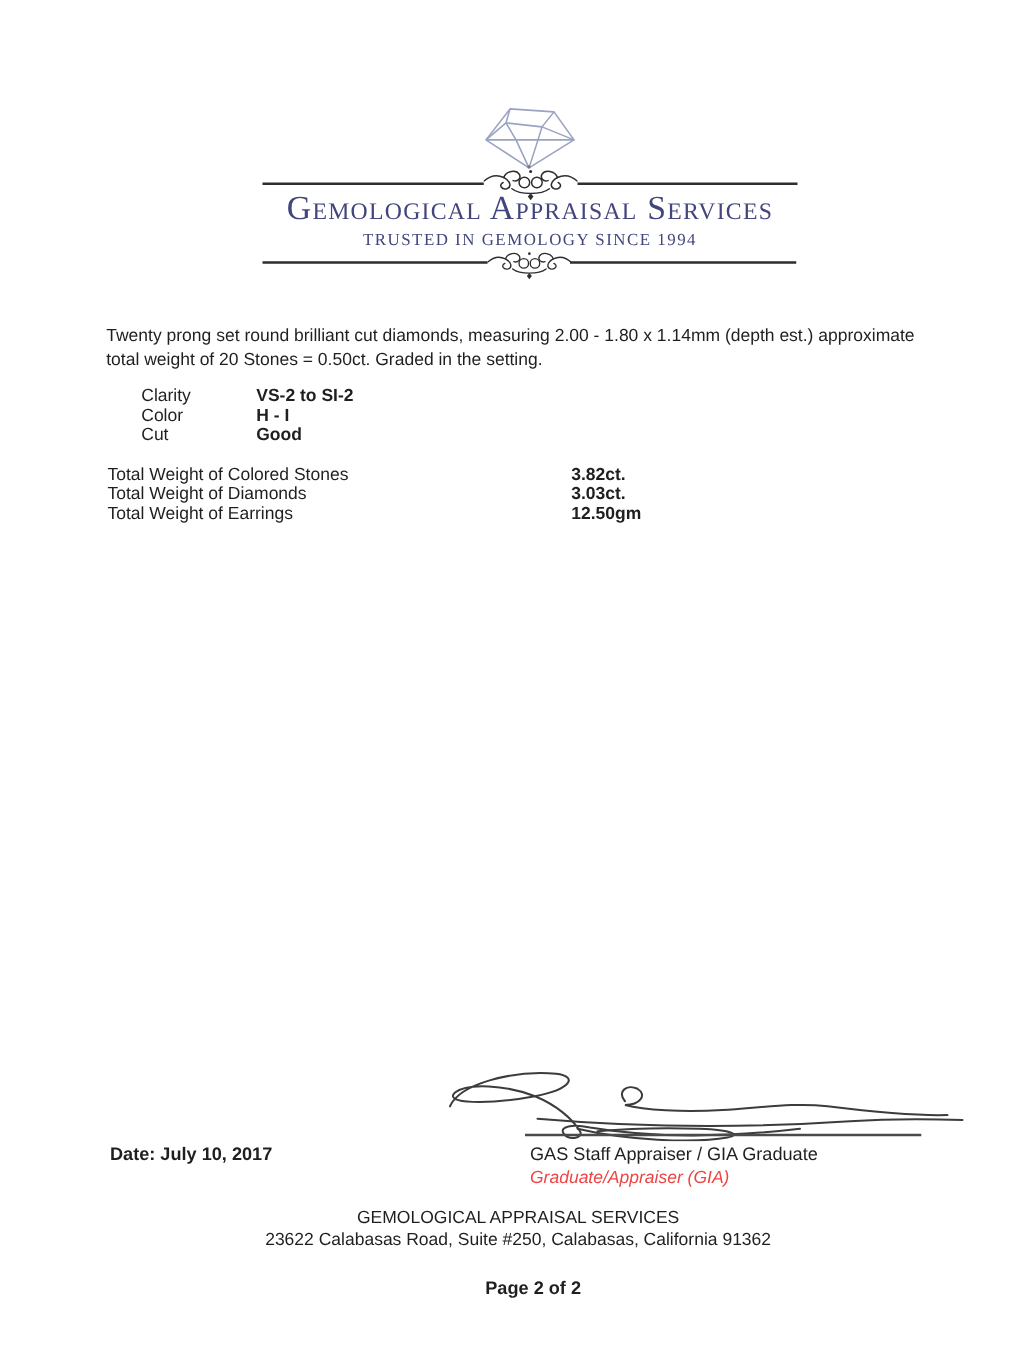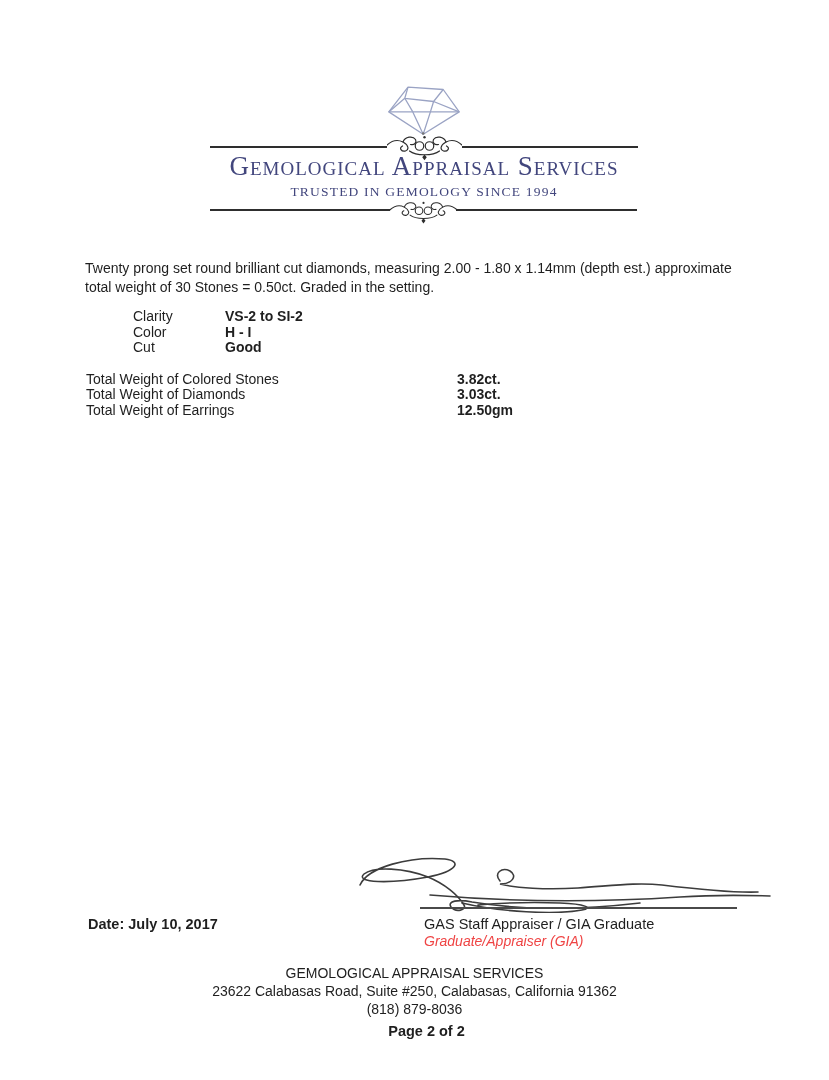--- a/index.html
+++ b/index.html
@@ -19,21 +19,21 @@
   .brand-tagline{
     left:0;width:848px;top:184px;text-align:center;
     font-family:"Liberation Serif","DejaVu Serif",serif;
     font-size:13.5px;line-height:16px;letter-spacing:1.2px;color:#42467d;
     white-space:nowrap;
   }
   .rule{position:absolute;height:2px;background:#2e2e2e;}
   
   .desc{left:85px;top:259px;font-size:14px;line-height:19px;}
   .desc div{white-space:nowrap;}
-  .grading{left:113px;top:309px;font-size:14px;line-height:15.5px;margin-left:20px;}
+  .grading{left:113px;top:309px;font-size:14px;line-height:15.5px;}
   .grading .g-label{display:inline-block;width:92px;}
   .grading .g-value{font-weight:bold;}
   .totals{left:0;top:372px;width:829px;font-size:14px;line-height:15.3px;}
   .totals .t-row{position:relative;height:15.3px;}
   .totals .t-label{position:absolute;left:86px;white-space:nowrap;}
   .totals .t-value{position:absolute;left:457px;width:120px;text-align:left;font-weight:bold;}
   
   .sig-line{left:420px;top:907px;width:317px;height:2px;background:#4a4a4a;position:absolute;}
   .date-line{left:88px;top:916px;font-size:14.5px;font-weight:bold;white-space:nowrap;}
   .signer-title{left:424px;top:916px;font-size:14.5px;font-weight:normal;white-space:nowrap;}
@@ -86,21 +86,21 @@
   <div class="abs brand-tagline">TRUSTED IN GEMOLOGY SINCE 1994</div>
 
   <div class="rule" style="left:210px;top:209px;width:180px"></div>
   <div class="rule" style="left:456px;top:209px;width:181px"></div>
   <svg class="abs" style="left:390px;top:200px" width="67" height="25" viewBox="0 0 150 56">
       <use href="#flourish"></use>
     </svg>
 
   <div class="abs desc">
     <div>Twenty prong set round brilliant cut diamonds, measuring 2.00 - 1.80 x 1.14mm (depth est.) approximate</div>
-    <div>total weight of 30 Stones = 0.50ct. Graded in the setting.</div>
+    <div>total weight of 20 Stones = 0.50ct. Graded in the setting.</div>
   </div>
 
   <div class="abs grading">
     <div>
       <span class="g-label">Clarity</span><span class="g-value">VS-2 to SI-2</span>
     </div>
     <div>
       <span class="g-label">Color</span><span class="g-value">H - I</span>
     </div>
     <div>
@@ -133,17 +133,16 @@
   </svg>
   <div class="sig-line"></div>
 
   <div class="abs date-line">Date: July 10, 2017</div>
   <div class="abs signer-title">GAS Staff Appraiser / GIA Graduate</div>
   <div class="abs signer-cred">Graduate/Appraiser (GIA)</div>
 
   <div class="abs footer">
     <div>GEMOLOGICAL APPRAISAL SERVICES</div>
     <div>23622 Calabasas Road, Suite #250, Calabasas, California 91362</div>
-    <div>(818) 879-8036</div>
   </div>
   <div class="abs page-indicator">Page 2 of 2</div>
 
 </div>
 
 </body></html>

